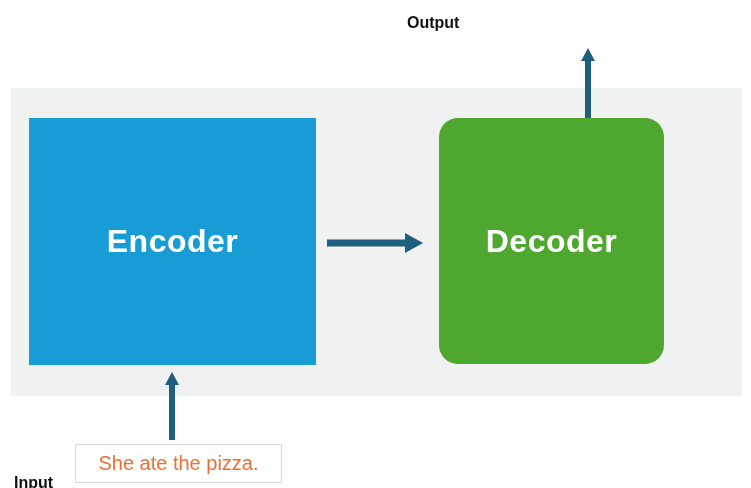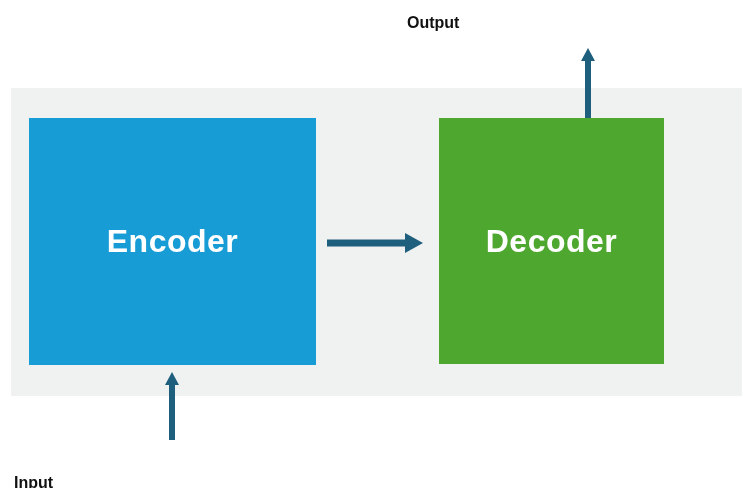--- a/index.html
+++ b/index.html
@@ -41,20 +41,21 @@
     width: 287px;
     height: 247px;
     background: var(--encoder-fill, #189CD6);
   }
   .decoder {
     left: 439px;
     top: 118px;
     width: 225px;
     height: 246px;
     background: var(--decoder-fill, #4EA72E);
+    border-radius: 19px;
   }
   .arrow {
     position: absolute;
   }
   .arrow-fill {
     fill: var(--arrow, #1E5F7E);
   }
   .arrow-h { left: 327px; top: 233px; width: 96px; height: 20px; }
   .arrow-v-out { left: 581px; top: 48px; width: 14px; height: 70px; }
   .arrow-v-in  { left: 165px; top: 372px; width: 14px; height: 68px; }
@@ -121,14 +122,17 @@
   <svg class="arrow arrow-v-in" viewBox="0 0 14 68" xmlns="http://www.w3.org/2000/svg" aria-hidden="true">
     <polygon class="arrow-fill" points="7,0 14,13 0,13"></polygon>
     <rect class="arrow-fill" x="4" y="12" width="6" height="56"></rect>
   </svg>
 
   <div class="io-label output-label">Output</div>
 
 
   <div class="io-label input-label">Input</div>
 
+  <div class="io-box input-box">
+    <span>She ate the pizza.</span>
+  </div>
 
 </div>
 
 </body></html>

